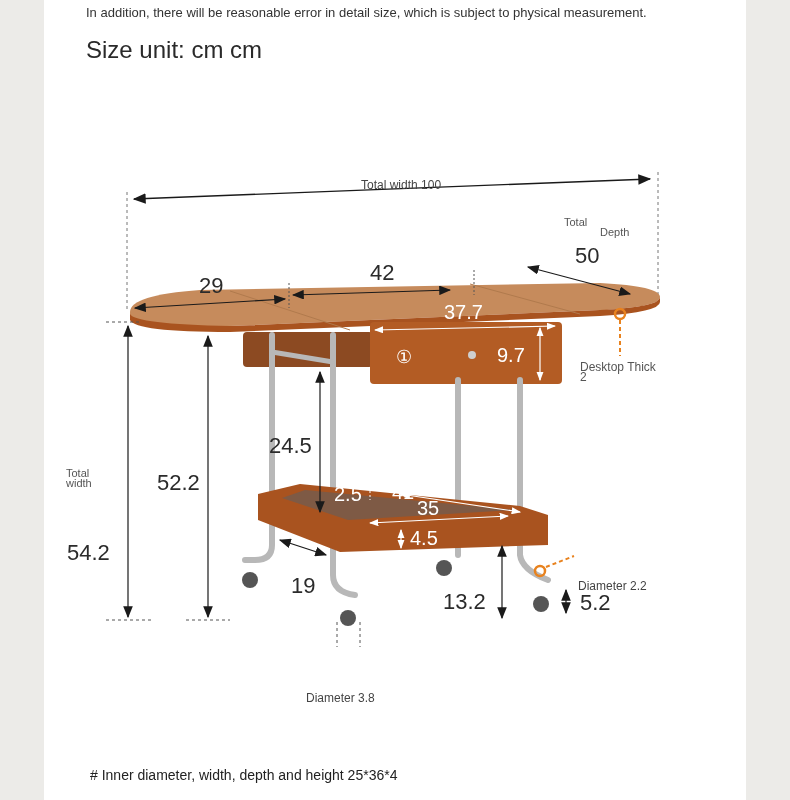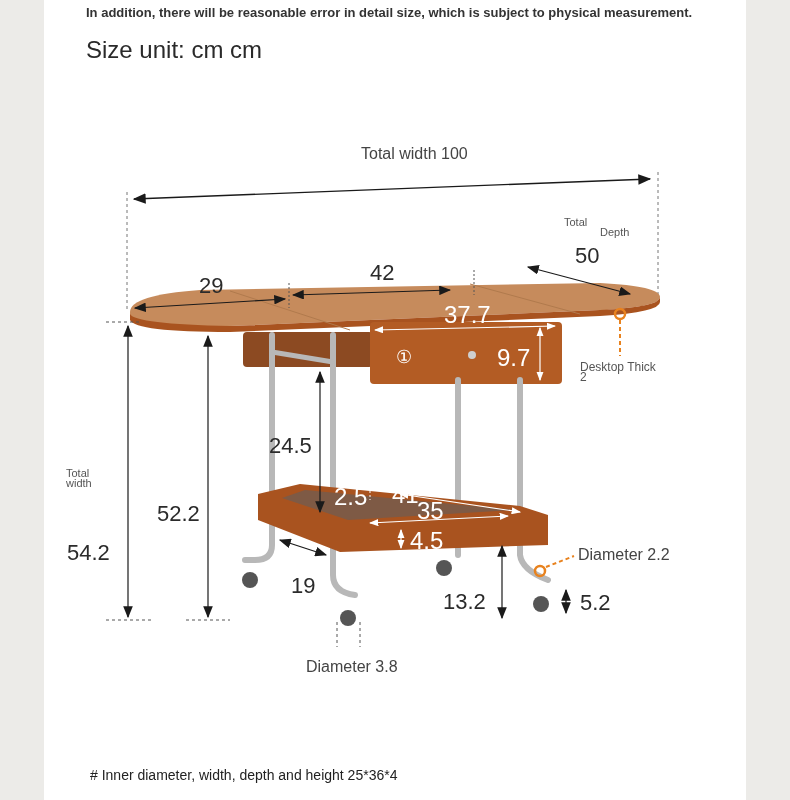--- a/index.html
+++ b/index.html
@@ -1,24 +1,24 @@
 <!DOCTYPE html>
 <html><head>
 <meta charset="utf-8">
 <style>
   html, body { margin: 0; padding: 0; }
   body { width: 790px; height: 800px; background: #ecebe8; position: relative; overflow: hidden; font-family: "Liberation Sans", sans-serif; }
   .page { position: absolute; left: 44px; top: 0; width: 702px; height: 800px; background: #ffffff; }
   .abs { position: absolute; }
-  .note-top { left: 86px; top: 5px; font-size: 13px; color: #333; white-space: nowrap; font-weight: bold; }
+  .note-top { left: 86px; top: 5px; font-size: 13px; color: #333; white-space: nowrap; }
   .size-unit { left: 86px; top: 36px; font-size: 24px; color: #2a2a2a; white-space: nowrap; }
-  .lbl-sm { font-size: 16px; color: #444; white-space: nowrap; }
+  .lbl-sm { font-size: 12px; color: #444; white-space: nowrap; margin-top: 33px; }
   .lbl-xs { font-size: 11px; color: #555; line-height: 10px; }
   .num { font-size: 22px; color: #2b2b2b; white-space: nowrap; }
-  .num-w { font-size: 24px; color: #ffffff; white-space: nowrap; }
+  .num-w { font-size: 20px; color: #ffffff; white-space: nowrap; }
   .note-bottom { left: 90px; top: 767px; font-size: 14px; color: #222; white-space: nowrap; }
   svg { position: absolute; left: 0; top: 0; }
 </style>
 </head>
 <body>
 
 <div class="page"></div>
 
 <div class="abs note-top">In addition, there will be reasonable error in detail size, which is subject to physical measurement.</div>
 <div class="abs size-unit">Size unit: cm cm</div>
@@ -103,21 +103,21 @@
 <div class="abs num" style="left:199px; top:273px;">29</div>
 <div class="abs num" style="left:370px; top:260px;">42</div>
 <div class="abs num-w" style="left:444px; top:301px;">37.7</div>
 <div class="abs num-w" style="left:396px; top:346px; font-size:18px;">①</div>
 <div class="abs num-w" style="left:497px; top:344px;">9.7</div>
 <div class="abs lbl-xs" style="left:580px; top:362px; font-size:12px;">Desktop Thick</div>
 <div class="abs lbl-xs" style="left:580px; top:372px; font-size:12px;">2</div>
 <div class="abs lbl-xs" style="left:66px; top:468px;">Total</div>
 <div class="abs lbl-xs" style="left:66px; top:478px;">width</div>
 <div class="abs num" style="left:67px; top:494px;margin-top:46px;">54.2</div>
-<div class="abs num" style="left:157px; top:470px;margin-top:31px;">52.2</div>
+<div class="abs num" style="left:157px; top:470px;">52.2</div>
 <div class="abs num" style="left:269px; top:433px;">24.5</div>
 <div class="abs num-w" style="left:334px; top:483px;">2.5</div>
 <div class="abs num-w" style="left:392px; top:481px;">41</div>
 <div class="abs num-w" style="left:417px; top:497px;">35</div>
 <div class="abs num-w" style="left:410px; top:527px;">4.5</div>
 <div class="abs num" style="left:291px; top:573px;">19</div>
 <div class="abs num" style="left:443px; top:589px;">13.2</div>
 <div class="abs num" style="left:580px; top:590px;">5.2</div>
 <div class="abs lbl-sm" style="left:578px; top:546px;">Diameter 2.2</div>
 <div class="abs lbl-sm" style="left:306px; top:658px;">Diameter 3.8</div>

